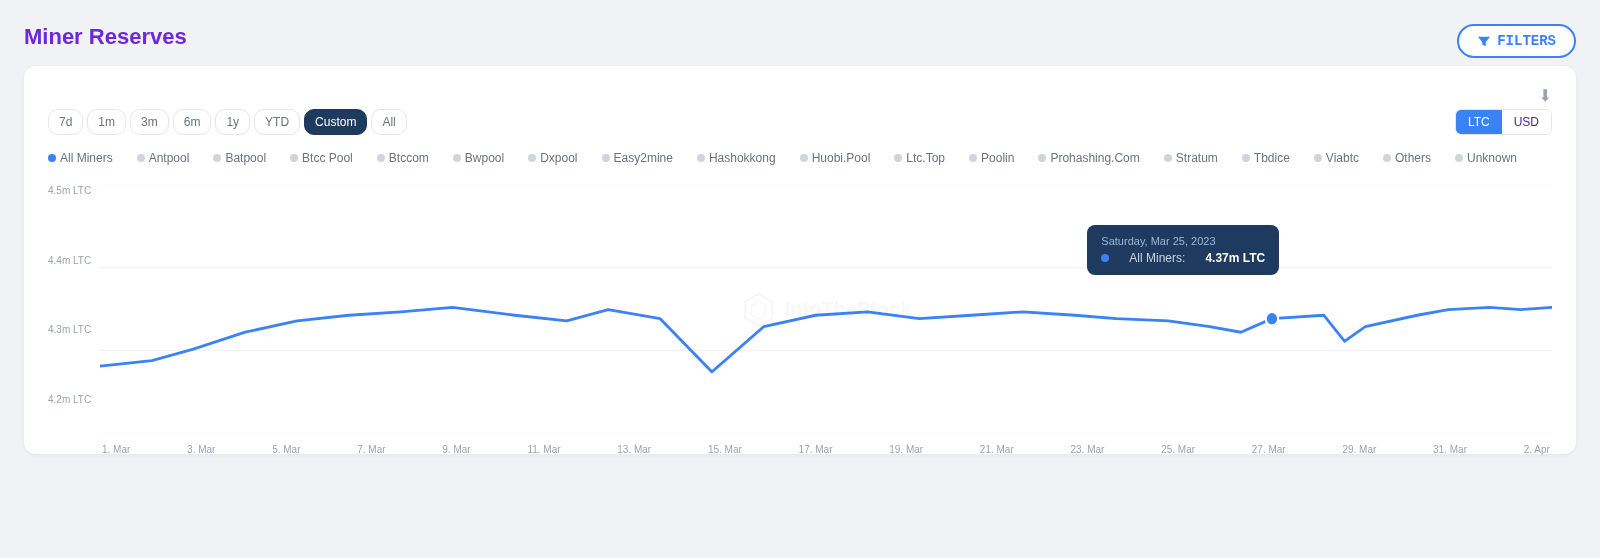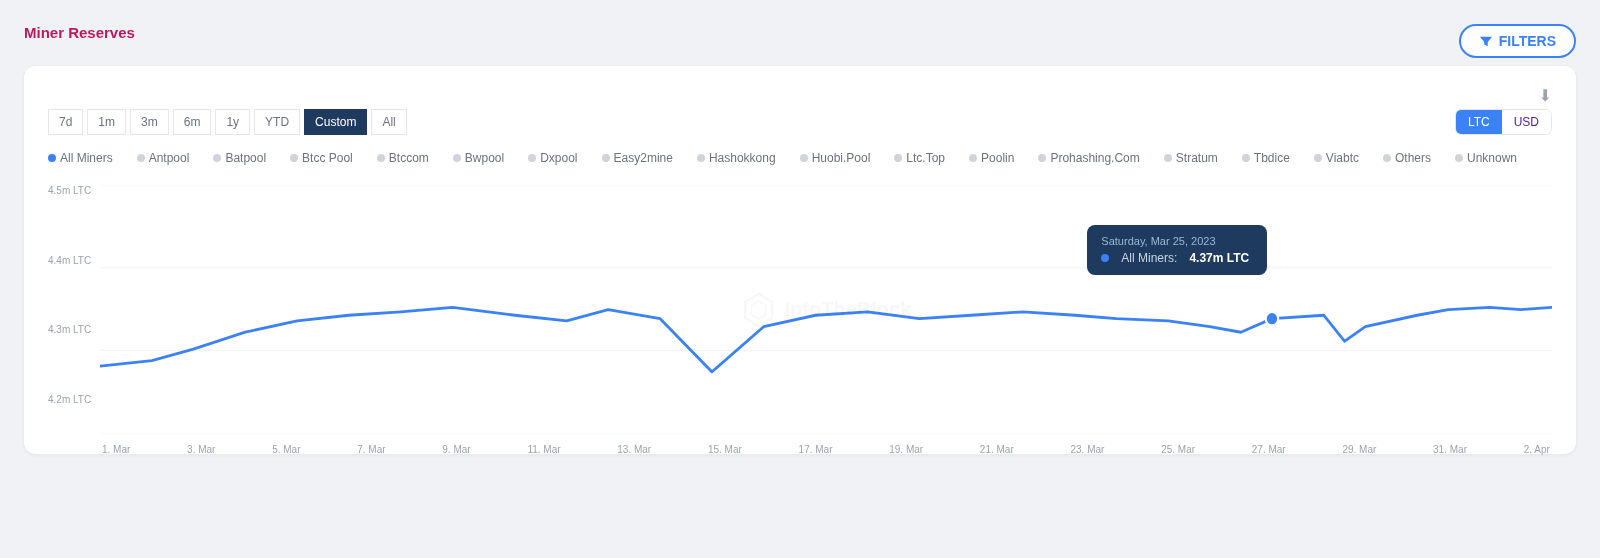--- a/index.html
+++ b/index.html
@@ -1,42 +1,42 @@
 <!DOCTYPE html>
 <html><head>
   <meta charset="utf-8">
   <style>
     * { box-sizing: border-box; margin: 0; padding: 0; }
     body { font-family: -apple-system, BlinkMacSystemFont, 'Segoe UI', sans-serif; background: #f0f2f5; }
     .page { background: #f0f2f5; padding: 24px; min-height: 558px; }
     .header-row { display: flex; justify-content: space-between; align-items: flex-start; margin-bottom: 8px; }
-    .page-title { font-size: 15px; font-weight: 700; color: #be185d; }
-    .filters-btn { display: flex; align-items: center; gap: 6px; border: 2px solid #3b82f6; border-radius: 20px; padding: 7px 18px; background: white; color: #3b82f6; font-size: 14px; font-weight: 600; cursor: pointer; }
+    .page-title { font-size: 22px; font-weight: 700; color: #6d28d9; }
+    .filters-btn { display: flex; align-items: center; gap: 6px; border: 2px solid #3b82f6; border-radius: 20px; padding: 7px 18px; background: white; color: #3b82f6; font-size: 14px; font-weight: 600; cursor: pointer; font-family: Liberation Mono, monospace; }
     .filters-btn svg { width: 14px; height: 14px; fill: #3b82f6; }
     .subtitle { font-size: 13px; color: #9ca3af; margin-bottom: 16px; }
     .card { background: white; border-radius: 12px; padding: 20px 24px; box-shadow: 0 1px 4px rgba(0,0,0,0.06); }
     .card-top { display: flex; justify-content: flex-end; margin-bottom: 4px; }
     .download-icon { color: #9ca3af; font-size: 16px; cursor: pointer; }
     .controls-row { display: flex; justify-content: space-between; align-items: center; margin-bottom: 16px; }
     .time-buttons { display: flex; gap: 4px; }
-    .time-btn { padding: 5px 10px; border-radius: 0; border: 1px solid #e5e7eb; background: white; font-size: 12px; color: #6b7280; cursor: pointer; }
+    .time-btn { padding: 5px 10px; border-radius: 10px; border: 1px solid #e5e7eb; background: white; font-size: 12px; color: #6b7280; cursor: pointer; }
     .time-btn.custom-active { background: #1e3a5f; color: white; border-color: #1e3a5f; }
     .currency-toggle { display: flex; border: 1px solid #e5e7eb; border-radius: 6px; overflow: hidden; }
     .curr-btn { padding: 5px 12px; font-size: 12px; cursor: pointer; border: none; background: white; color: #4c1d95; }
     .curr-btn.active { background: #3b82f6; color: white; }
     .legend { display: flex; flex-wrap: wrap; gap: 8px 24px; margin-bottom: 20px; }
     .legend-item { display: flex; align-items: center; gap: 4px; font-size: 12px; color: #6b7280; }
     .legend-dot { width: 8px; height: 8px; border-radius: 50%; }
     .legend-dot.blue { background: #3b82f6; }
     .legend-dot.gray { background: #d1d5db; }
     .chart-svg { width: 100%; height: 100%; }
     .watermark { position: absolute; top: 50%; left: 50%; transform: translate(-50%, -50%); opacity: 0.08; font-size: 28px; font-weight: 700; color: #374151; white-space: nowrap; pointer-events: none; display: flex; align-items: center; gap: 8px; justify-content: space-between; }
     .tooltip-box { position: absolute; background: #1e3a5f; color: white; border-radius: 8px; padding: 10px 14px; font-size: 12px; min-width: 180px; pointer-events: none; top: 40px; left: 68%; }
     .tooltip-date { color: #9bb8d4; margin-bottom: 4px; font-size: 11px; }
-    .tooltip-value { display: flex; align-items: center; gap: 12px; }
+    .tooltip-value { display: flex; align-items: center; gap: 20px; }
     .tooltip-dot { width: 8px; height: 8px; border-radius: 50%; background: #3b82f6; }
     .tooltip-label { color: #cbd5e1; }
     .tooltip-amount { font-weight: 700; color: white; }
     .x-axis { display: flex; justify-content: space-between; margin-top: 6px; padding: 0 2px; }
     .x-label { font-size: 10px; color: #9ca3af; }
     .y-label { font-size: 10px; color: #9ca3af; white-space: nowrap; }
     .chart-wrapper { position: relative; display: flex; }
     .y-axis-col { display: flex; flex-direction: column; justify-content: space-between; padding: 0 8px 0 0; width: 52px; height: 220px; gap: 21px; }
     .chart-container { flex: 1; position: relative; }
   </style>

